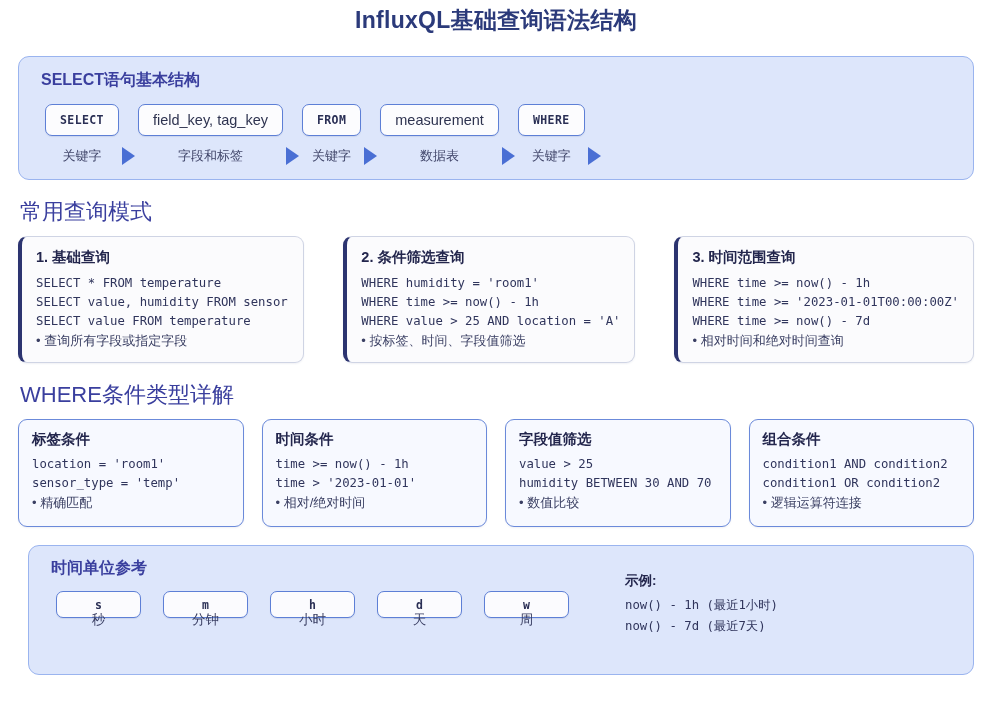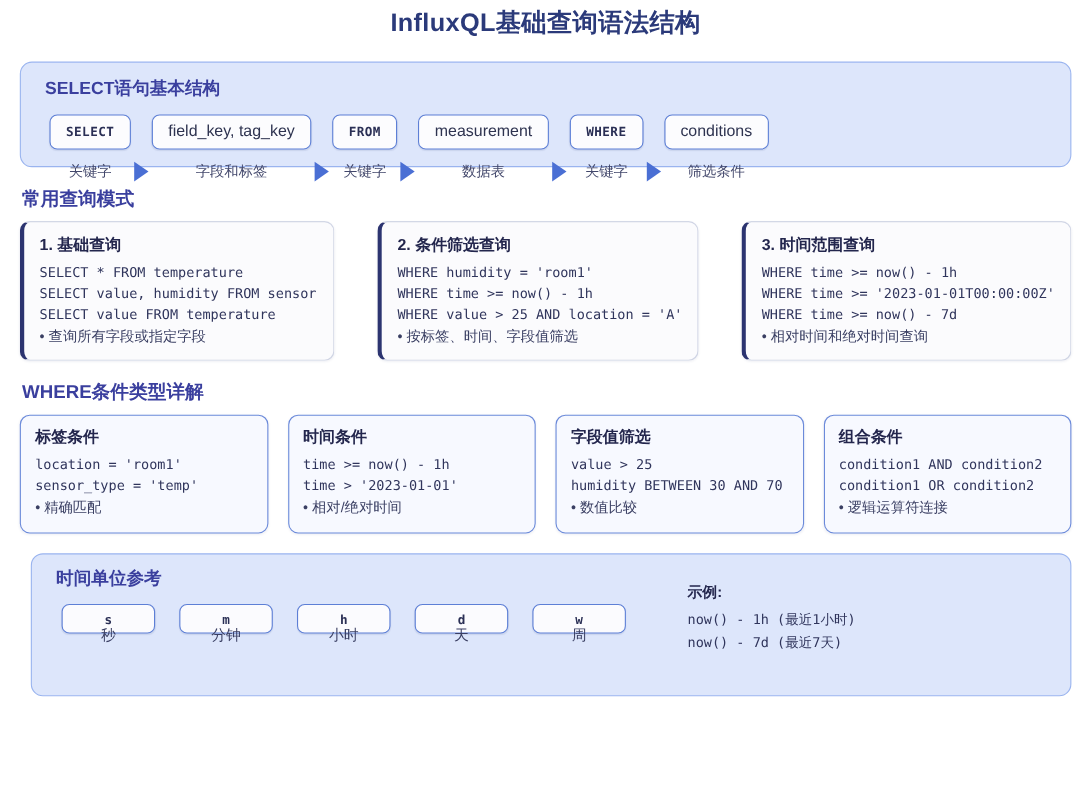--- a/index.html
+++ b/index.html
@@ -26,21 +26,21 @@
     height: 46px;
     line-height: 32px;
   }
 
   
   .select-panel {
     margin: 10px 18px 0 18px;
     background: #dde6fb;
     border: 1.5px solid #9ab4ef;
     border-radius: 11px;
-    height: 96px;
+    height: 124px;
     padding: 13px 22px 0 22px;
     position: relative;
   }
   .panel-heading {
     font-size: 16px;
     font-weight: bold;
     color: #3a3f9e;
     margin-bottom: 13px;
   }
   .flow {
@@ -81,22 +81,22 @@
     width: 0; height: 0;
     border-top: 9px solid transparent;
     border-bottom: 9px solid transparent;
     border-left: 13px solid #4a6fd4;
     margin: 7px 3px 0 3px;
     flex: none;
   }
 
   
   .sec-heading {
-    font-size: 17px;
-    font-weight: bold;
+    font-size: 22px;
+    font-weight: normal;
     color: #3a3f9e;
     margin: 17px 0 9px 20px;
   }
 
   
   .cards-row { display: flex; gap: 39px; margin: 0 18px; }
   .pattern-card {
     flex: 1;
     background: #fbfbfd;
     border: 1.2px solid #cfd4e4;
@@ -230,24 +230,20 @@
         <div class="flow-col">
           <div class="flow-box">measurement</div>
           <div class="flow-caption">数据表</div>
         </div>
         <div class="arrow"></div>
         <div class="flow-col">
           <div class="flow-box kw">WHERE</div>
           <div class="flow-caption">关键字</div>
         </div>
         <div class="arrow"></div>
-        <div class="flow-col">
-          <div class="flow-box">conditions</div>
-          <div class="flow-caption">筛选条件</div>
-        </div>
       </div>
   </div>
 
   <div class="sec-heading">常用查询模式</div>
   <div class="cards-row" id="pattern-cards">
       <div class="pattern-card">
         <div class="card-title">1. 基础查询</div>
         <div class="code-line">SELECT * FROM temperature</div>
         <div class="code-line">SELECT value, humidity FROM sensor</div>
         <div class="code-line">SELECT value FROM temperature</div>

